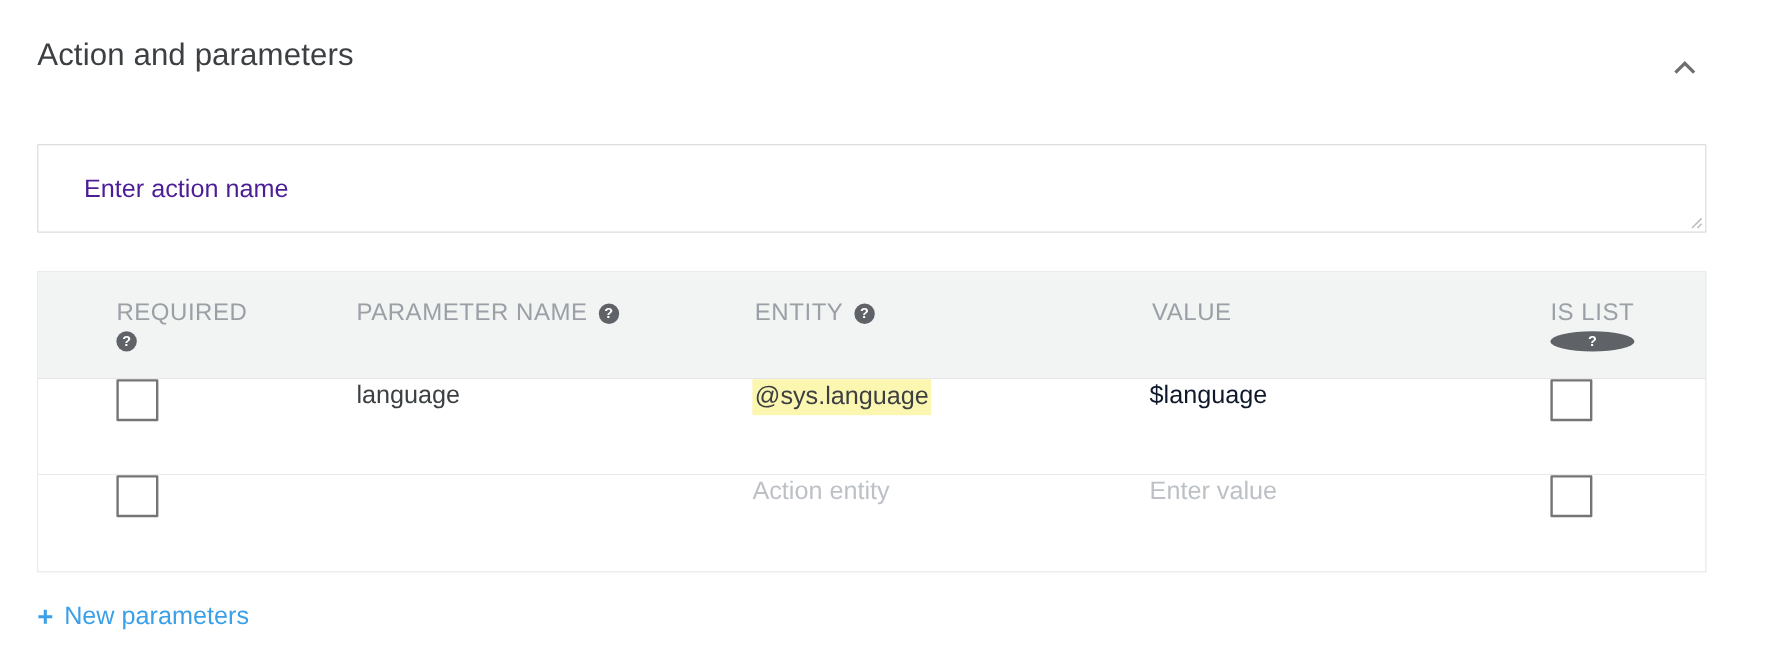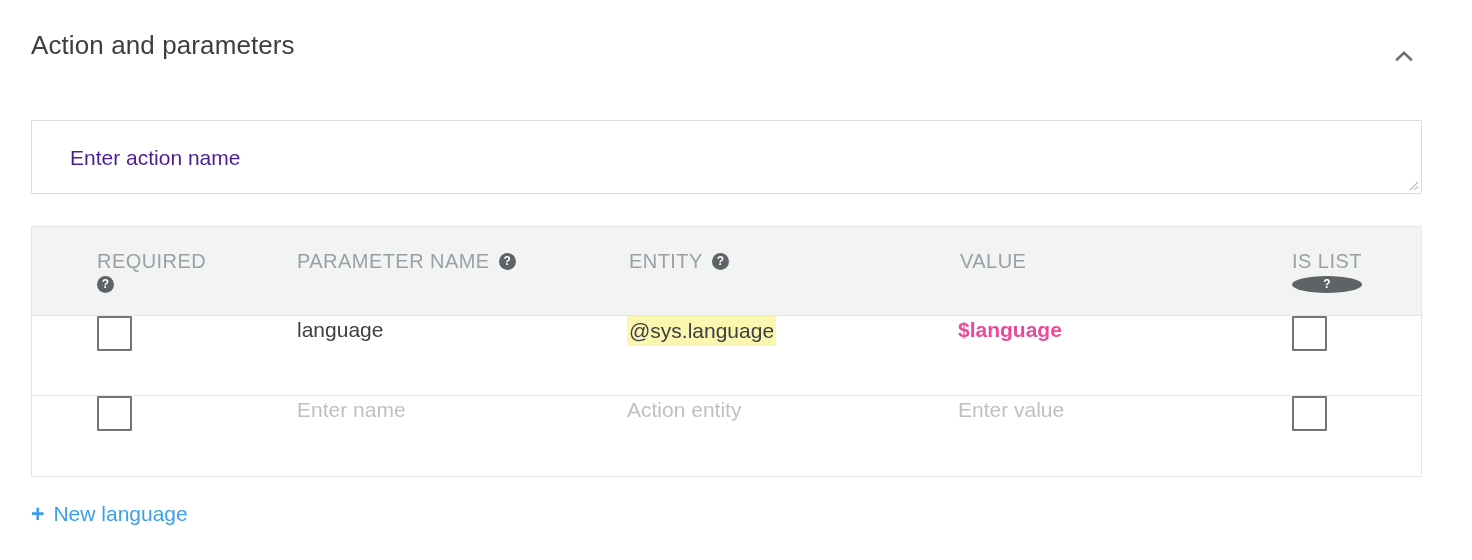--- a/index.html
+++ b/index.html
@@ -170,21 +170,21 @@
   .c-islist   .checkbox { margin-left: 96px; }
 
   .cell-txt {
     font-size: 21px;
     line-height: 28px;
     color: #3c4043;
     white-space: nowrap;
     font-family: "Liberation Sans", sans-serif;
   }
   .cell-txt.muted { color: #bdc1c6; }
-  .cell-txt.link  { color: #ec4899; font-weight: bold; }
+  .cell-txt.link  { color: #0f172a; }
   .cell-txt.hl {
     background: #fbf6b0;
     padding: 1px 2px;
   }
   .c-name .cell-txt   { margin-left: 95px; }
   .c-entity .cell-txt { margin-left: 93px; }
   .c-value .cell-txt  { margin-left: 93px; }
   .prow.header .c-name .hdr-inner   { margin-left: 95px; }
   .prow.header .c-entity .hdr-inner { margin-left: 95px; }
   .prow.header .c-value .hdr-inner  { margin-left: 95px; }
@@ -290,32 +290,29 @@
     </div>
     <div class="cell c-islist">
       <div class="checkbox"></div>
     </div>
   </div>
 
   <div class="prow data last">
     <div class="cell c-required">
       <div class="checkbox"></div>
     </div>
-    <div class="cell c-name">
-      <span class="cell-txt muted">Enter name</span>
-    </div>
     <div class="cell c-entity">
       <span class="cell-txt muted">Action entity</span>
     </div>
     <div class="cell c-value">
       <span class="cell-txt muted">Enter value</span>
     </div>
     <div class="cell c-islist">
       <div class="checkbox"></div>
     </div>
   </div>
 
 </div>
 
 <button class="new-param">
   <span class="plus-icon">+</span>
-  <span>New language</span>
+  <span>New parameters</span>
 </button>
 
 </body></html>

